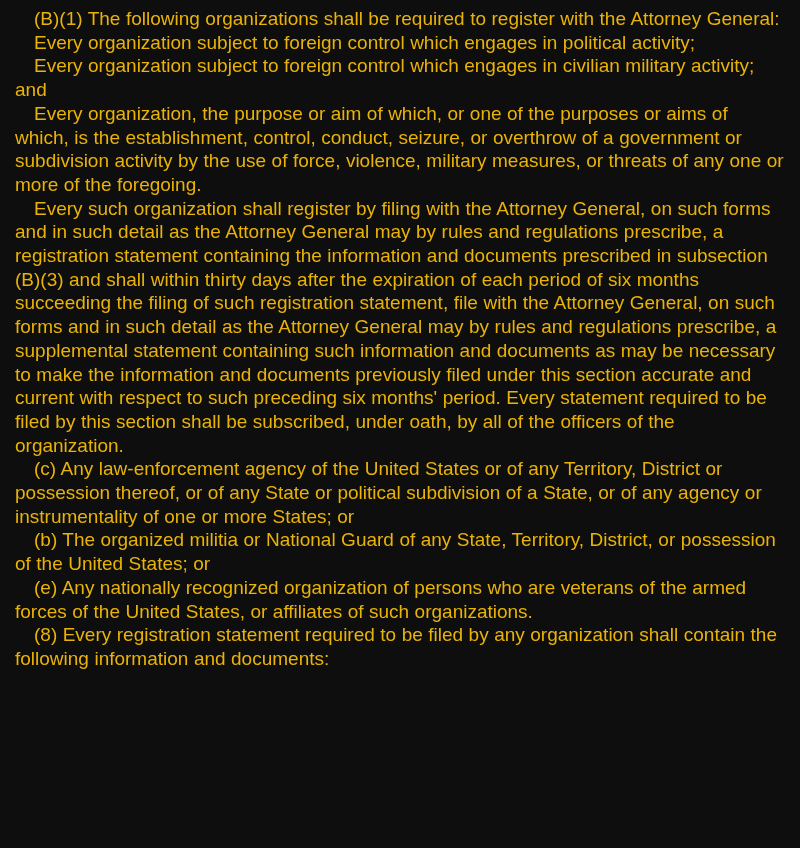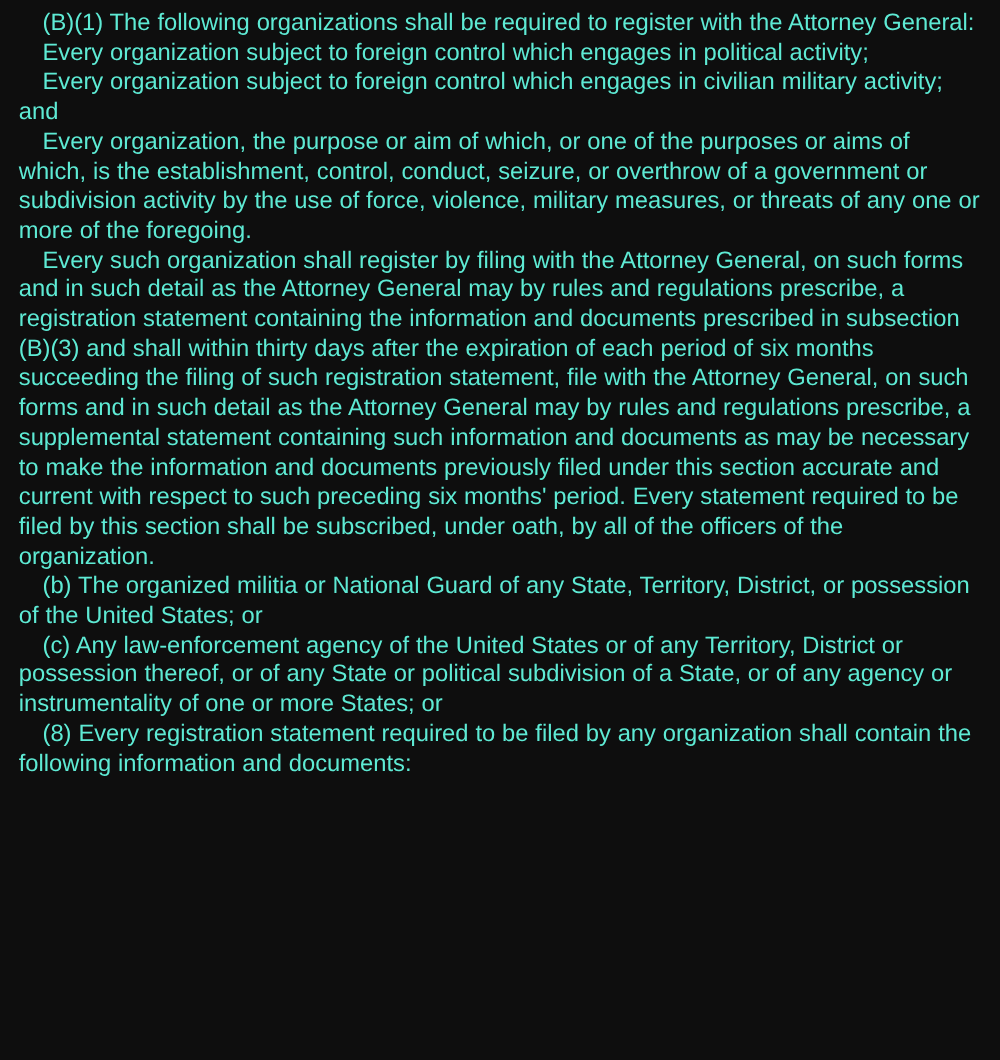--- a/index.html
+++ b/index.html
@@ -28,22 +28,23 @@
   .doc p {
     margin: 0;
     padding: 0;
     text-indent: 19px;
     word-spacing: 0.2px;
   }
 </style>
 </head>
 <body style="background: rgb(14, 14, 14);">
 
-<main class="doc" style="color: #5eead4;">
+<main class="doc" style="color: #eab308;">
     <p>(B)(1) The following organizations shall be required to register with the Attorney General:</p>
     <p>Every organization subject to foreign control which engages in political activity;</p>
     <p>Every organization subject to foreign control which engages in civilian military activity; and</p>
     <p>Every organization, the purpose or aim of which, or one of the purposes or aims of which, is the establishment, control, conduct, seizure, or overthrow of a government or subdivision activity by the use of force, violence, military measures, or threats of any one or more of the foregoing.</p>
     <p>Every such organization shall register by filing with the Attorney General, on such forms and in such detail as the Attorney General may by rules and regulations prescribe, a registration statement containing the information and documents prescribed in subsection (B)(3) and shall within thirty days after the expiration of each period of six months succeeding the filing of such registration statement, file with the Attorney General, on such forms and in such detail as the Attorney General may by rules and regulations prescribe, a supplemental statement containing such information and documents as may be necessary to make the information and documents previously filed under this section accurate and current with respect to such preceding six months' period. Every statement required to be filed by this section shall be subscribed, under oath, by all of the officers of the organization.</p>
+    <p>(c) Any law-enforcement agency of the United States or of any Territory, District or possession thereof, or of any State or political subdivision of a State, or of any agency or instrumentality of one or more States; or</p>
     <p>(b) The organized militia or National Guard of any State, Territory, District, or possession of the United States; or</p>
-    <p>(c) Any law-enforcement agency of the United States or of any Territory, District or possession thereof, or of any State or political subdivision of a State, or of any agency or instrumentality of one or more States; or</p>
+    <p>(e) Any nationally recognized organization of persons who are veterans of the armed forces of the United States, or affiliates of such organizations.</p>
     <p>(8) Every registration statement required to be filed by any organization shall contain the following information and documents:</p>
   </main>
 
 </body></html>

